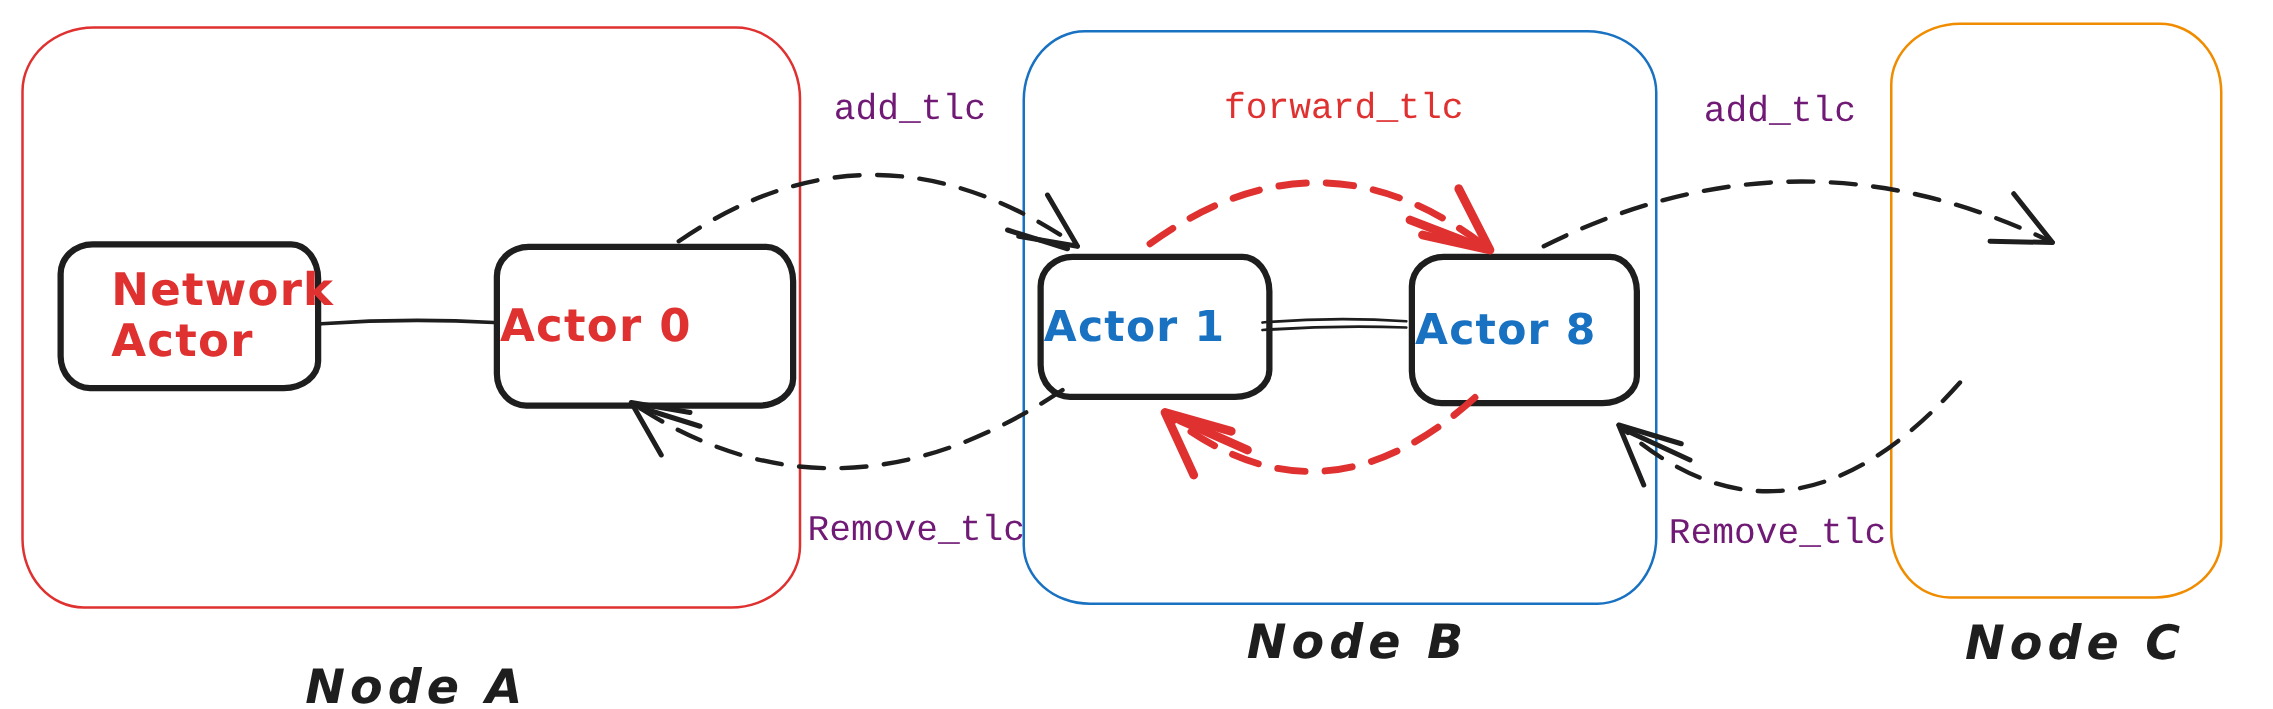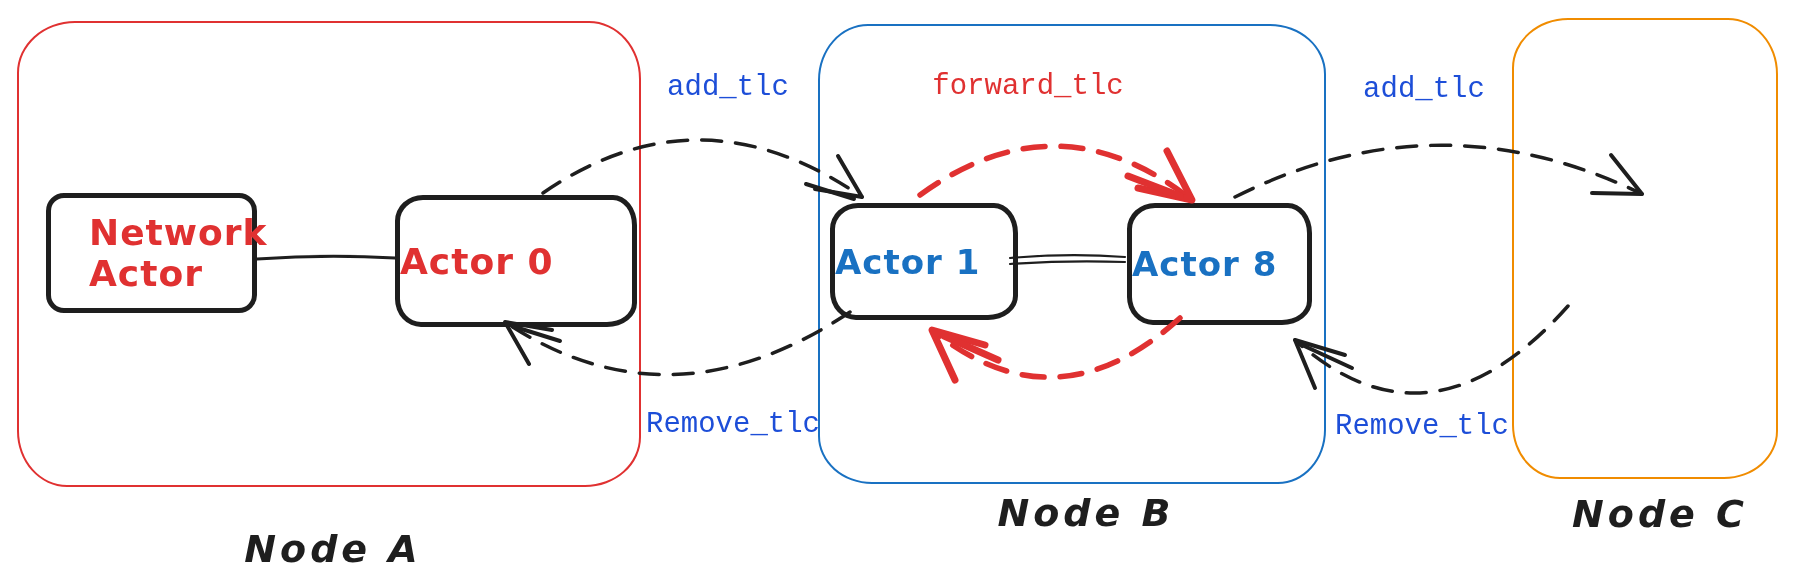--- a/index.html
+++ b/index.html
@@ -53,44 +53,44 @@
     background: #ffffff;
     display: flex;
     align-items: center;
     justify-content: flex-start;
     font-weight: bold;
     letter-spacing: 1px;
   }
   .box-network { left: 46px;  top: 193px; width: 211px; height: 120px;
                  font-size: 36px; color: #e03131;
                  justify-content: flex-start; padding-left: 38px;
-                 box-sizing: border-box; line-height: 1.14; border-radius: 18px; }
+                 box-sizing: border-box; line-height: 1.14; }
   .box-actor0  { left: 395px; top: 195px; width: 232px; height: 122px;
                  font-size: 36px; color: #e03131; }
   .box-actor1  { left: 830px; top: 203px; width: 178px; height: 107px;
                  font-size: 34px; color: #1971c2; }
   .box-actor2  { left: 1127px; top: 203px; width: 175px; height: 112px;
                  font-size: 34px; color: #1971c2; }
   .box-actor3  { left: 1532px; top: 195px; width: 228px; height: 115px;
                  font-size: 36px; color: #f08c00; }
 
   
   .msg-label {
     position: absolute;
     width: 320px;
     text-align: center;
     font-family: "Liberation Mono", "DejaVu Sans Mono", monospace;
     font-size: 29px;
     font-weight: 500;
-    color: #1d4ed8;
+    color: #701a75;
     white-space: nowrap;
   }
   .msg-red { color: #e03131; }
   .msg-add-left     { left: 568px;  top: 71px; }
-  .msg-forward      { left: 868px;  top: 70px; }
+  .msg-forward      { left: 915px;  top: 70px; }
   .msg-add-right    { left: 1264px; top: 73px; }
   .msg-remove-left  { left: 573px;  top: 408px; }
   .msg-relay        { left: 943px;  top: 416px; }
   .msg-remove-right { left: 1262px; top: 410px; }
 
   
   #arrow-layer {
     position: absolute;
     left: 0; top: 0;
     pointer-events: none;

